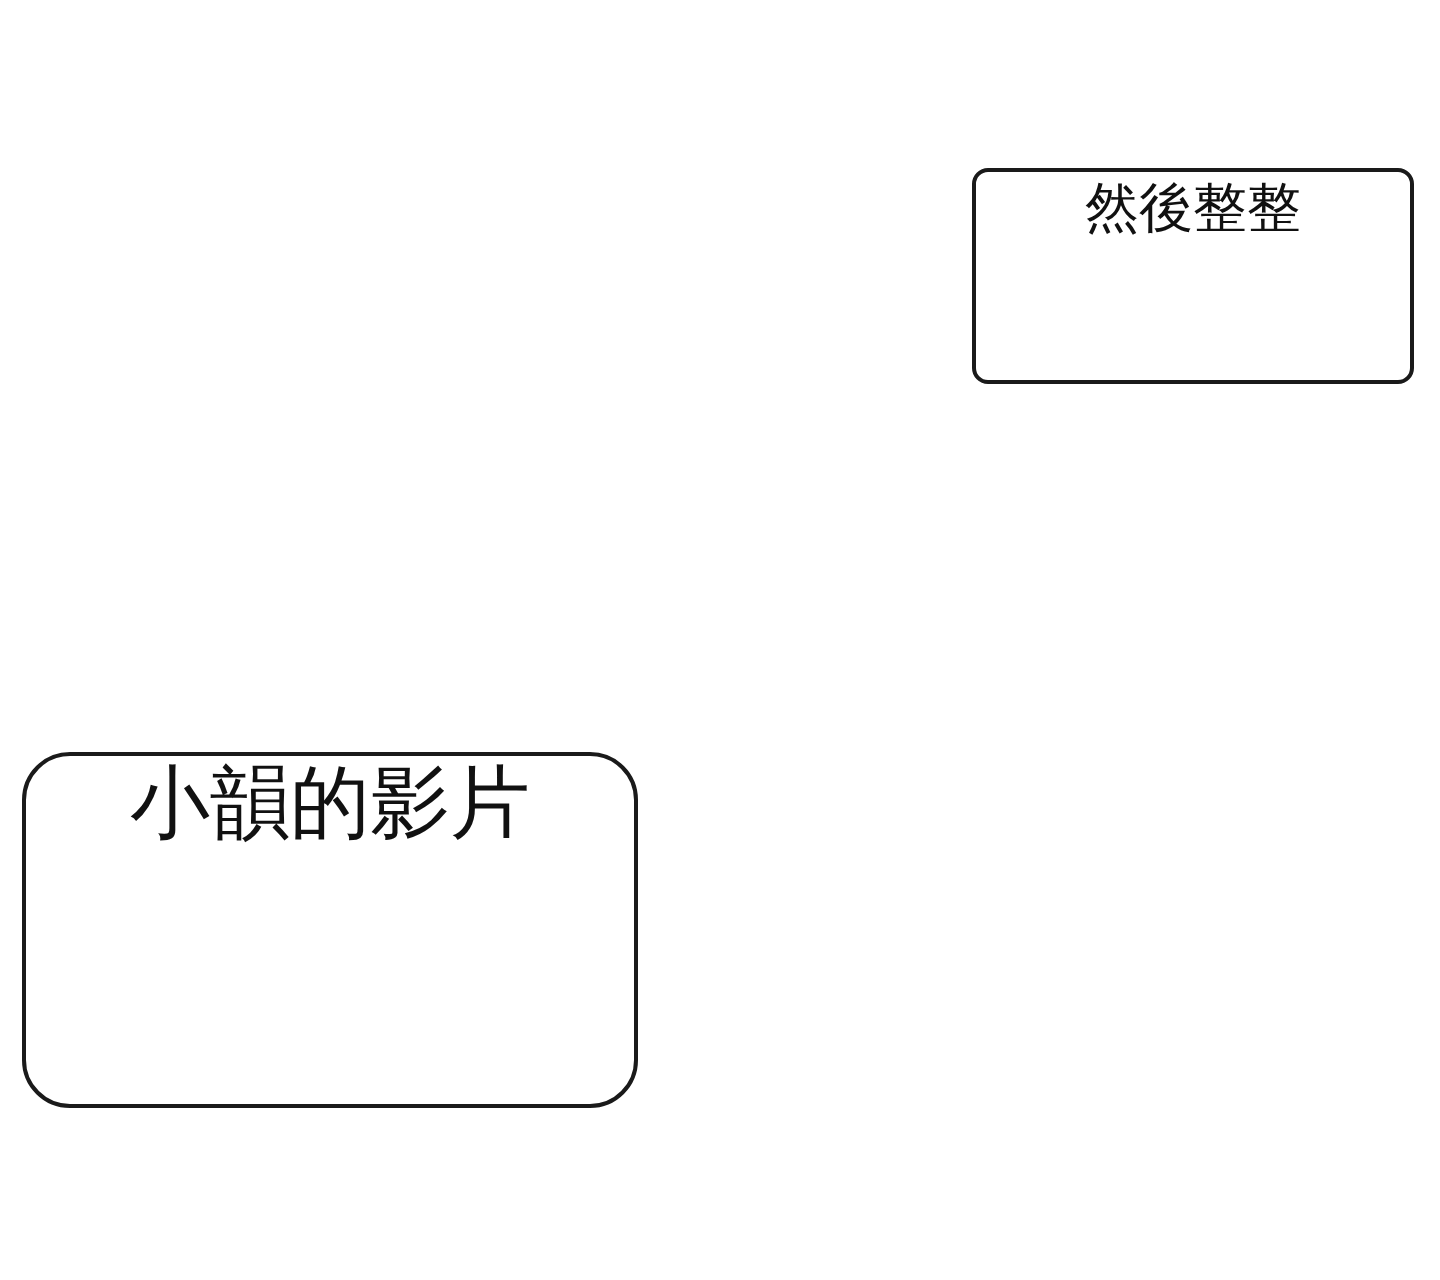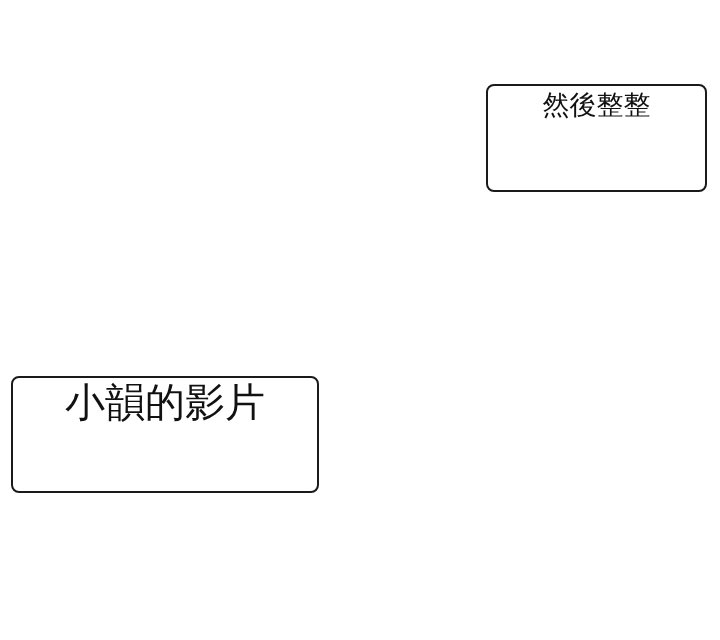--- a/index.html
+++ b/index.html
@@ -35,21 +35,22 @@
     }
     #box-top .line {
       font-size: 27px;
       line-height: 38px;
       letter-spacing: 0px;
     }
     #box-bottom {
       left: 11px;
       top: 376px;
       width: 308px;
-      height: 117px;
+      height: 178px;
+      border-radius: 24px;
     }
     #box-bottom .line {
       font-size: 40px;
       line-height: 48px;
     }
   </style>
 </head>
 <body>
 
 <div id="box-top" class="caption-box">

